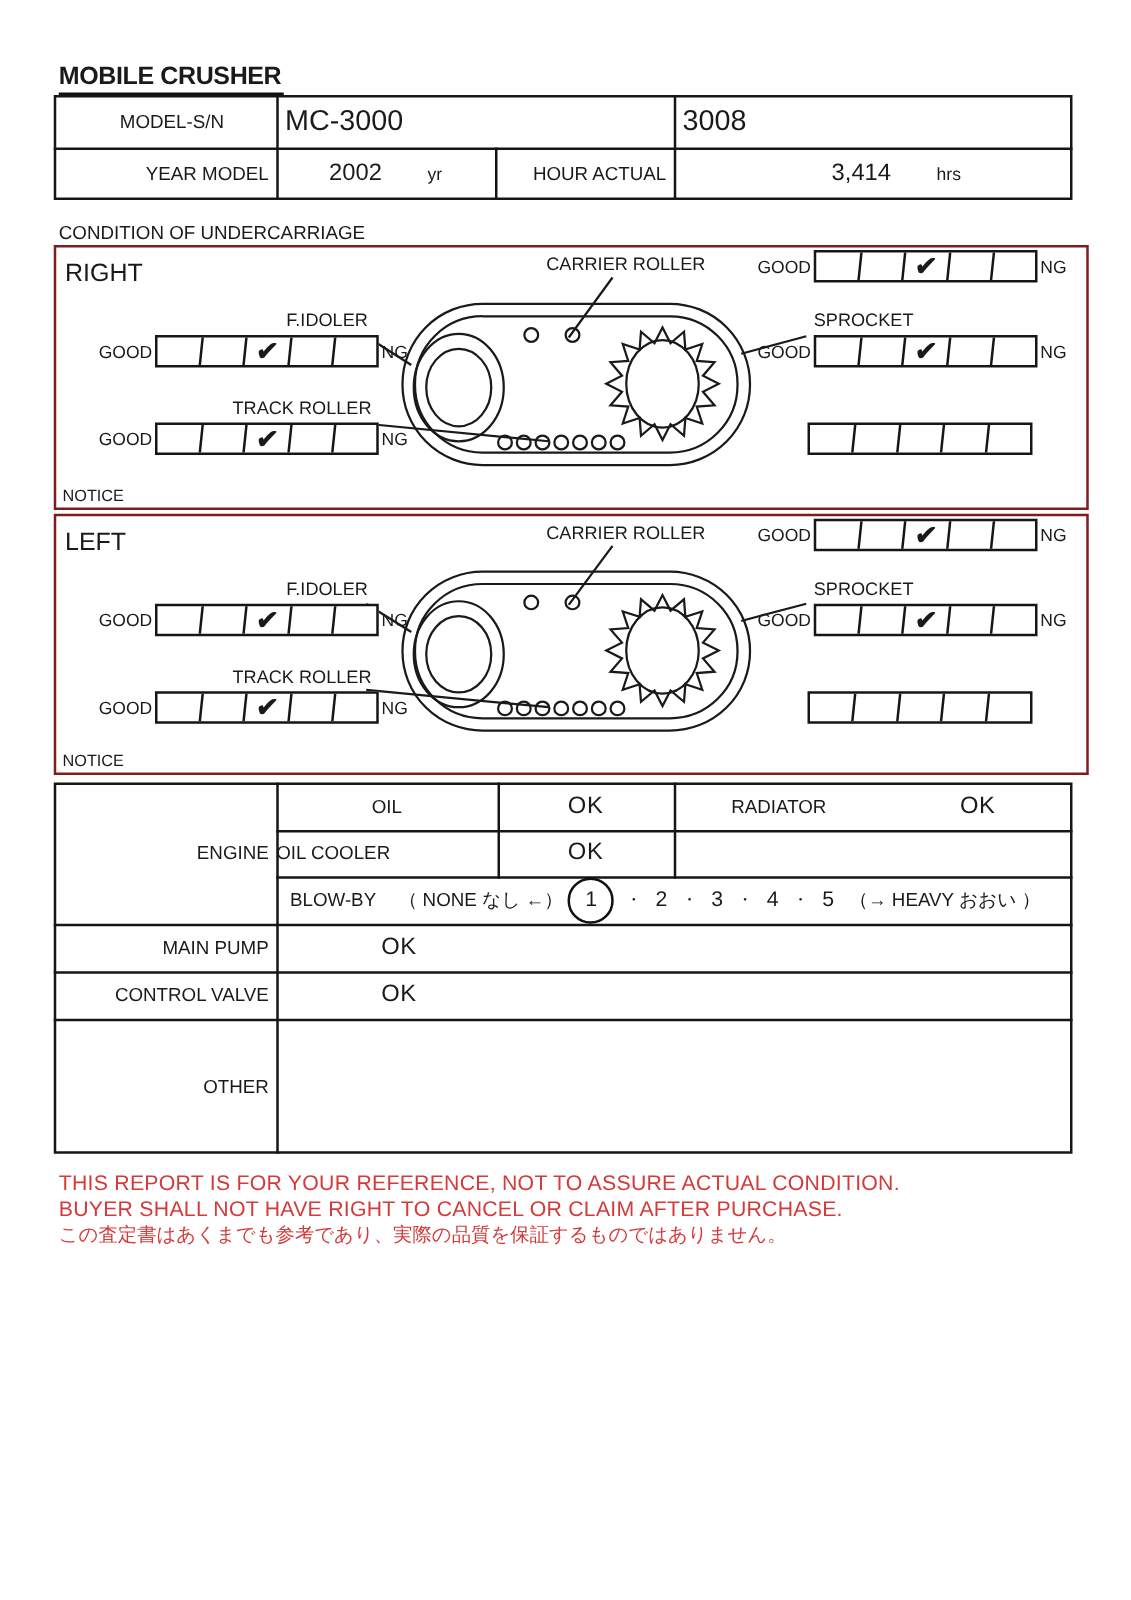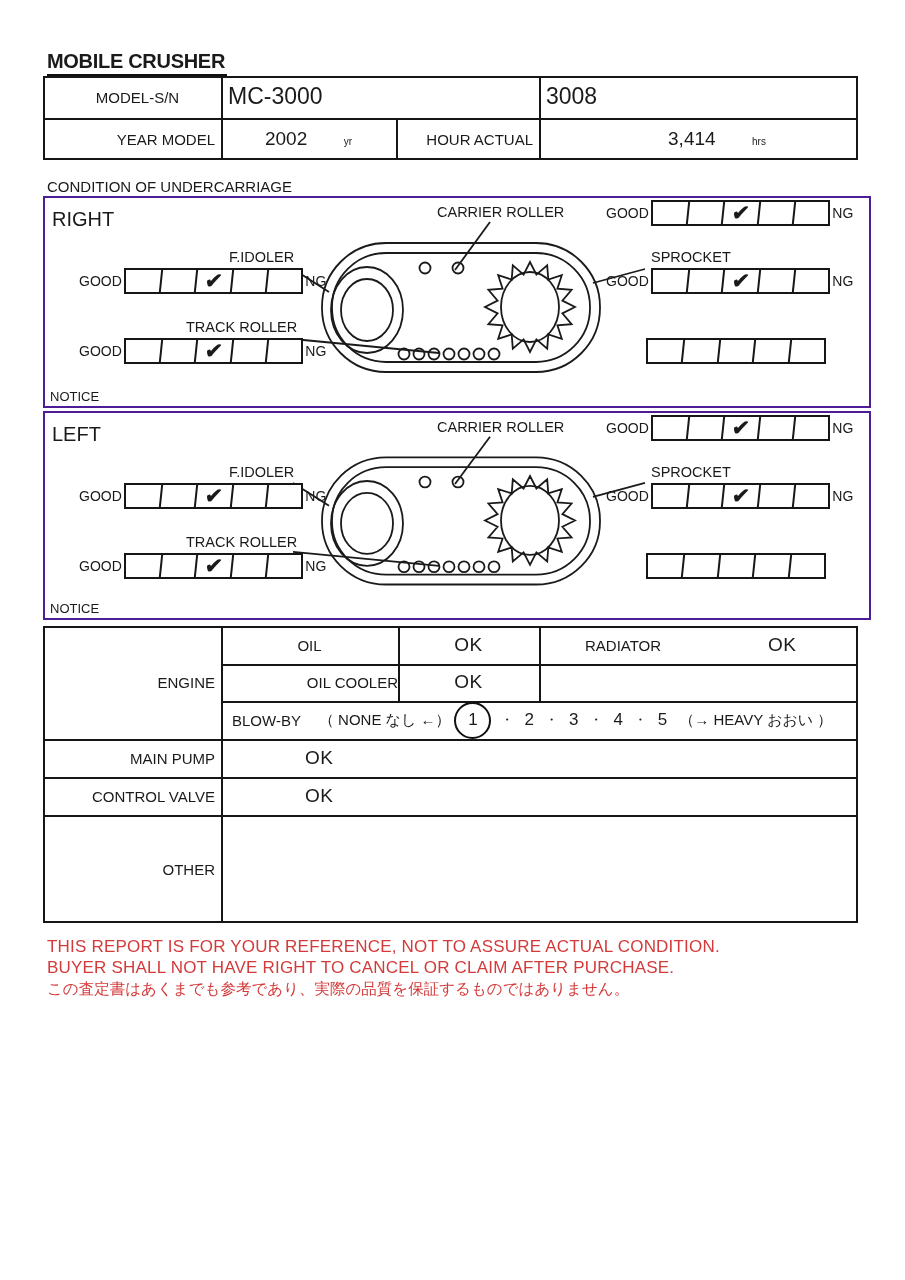--- a/index.html
+++ b/index.html
@@ -15,25 +15,25 @@
   }
   
   .hline { position:absolute; height:2px; background:#161616; }
   .vline { position:absolute; width:2px; background:#161616; }
   .frame { position:absolute; border:2px solid #161616; box-sizing:border-box; }
   
   .lbl { font-size:15px; white-space:nowrap; }
   .lbl-r { text-align:right; }
   .big { font-size:23px; }
   .mid { font-size:19px; }
-  .unit { font-size:10px;margin-left:32px; }
+  .unit { font-size:14px;margin-left:32px; }
   .ok { font-size:19px; letter-spacing:0.5px; }
   .heading { position:absolute; left:47px; top:178px; font-size:15px; }
   
-  .ucsection { position:absolute; left:43px; width:828px; border:2px solid #4c1d95; box-sizing:border-box; background:transparent; }
+  .ucsection { position:absolute; left:43px; width:828px; border:2px solid #7f1d1d; box-sizing:border-box; background:transparent; }
   .side-label { position:absolute; left:7px; top:10px; font-size:20px; }
   .part-label { position:absolute; font-size:14.5px; white-space:nowrap; }
   .notice-label { position:absolute; left:5px; bottom:2px; font-size:13px; }
   .diagram-svg { position:absolute; left:0; top:0; }
   
   .raterow { position:absolute; display:flex; align-items:center; }
   .rrlabel { font-size:14px; white-space:nowrap; }
   .rrlabel.good { margin-right:2px; }
   .rrlabel.ng { margin-left:2px; }
   .cbstrip { display:flex; border:2px solid #161616; background:#fff; }
@@ -263,21 +263,21 @@
   <div class="hline" style="left:221px; top:701px; width:637px;"></div>
   <div class="hline" style="left:43px; top:739px; width:815px;"></div>
   <div class="hline" style="left:43px; top:777px; width:815px;"></div>
   <div class="hline" style="left:43px; top:815px; width:815px;"></div>
 
   <div class="abs lbl lbl-r" style="left:60px; top:674px; width:155px;">ENGINE</div>
   <div class="abs lbl" style="left:221px; top:637px; width:177px; text-align:center;">OIL</div>
   <div class="abs ok" style="left:398px; top:634px; width:141px; text-align:center;">OK</div>
   <div class="abs lbl" style="left:585px; top:637px;">RADIATOR</div>
   <div class="abs ok" style="left:768px; top:634px;">OK</div>
-  <div class="abs lbl" style="left:221px; top:674px; width:177px; text-align:right;">OIL COOLER</div>
+  <div class="abs lbl" style="left:221px; top:674px; width:177px; text-align:left;">OIL COOLER</div>
   <div class="abs ok" style="left:398px; top:671px; width:141px; text-align:center;">OK</div>
 
   <div class="blowby" style="left:232px; top:701px; height:38px;">
     <span>BLOW-BY</span>
     <span style="width:18px;"></span>
     <span class="bb-paren">（ NONE なし ←）</span>
     <span class="bb-circle">1</span>
     <span class="bb-dot">・</span>
     <span class="bb-num">2</span>
     <span class="bb-dot">・</span>

